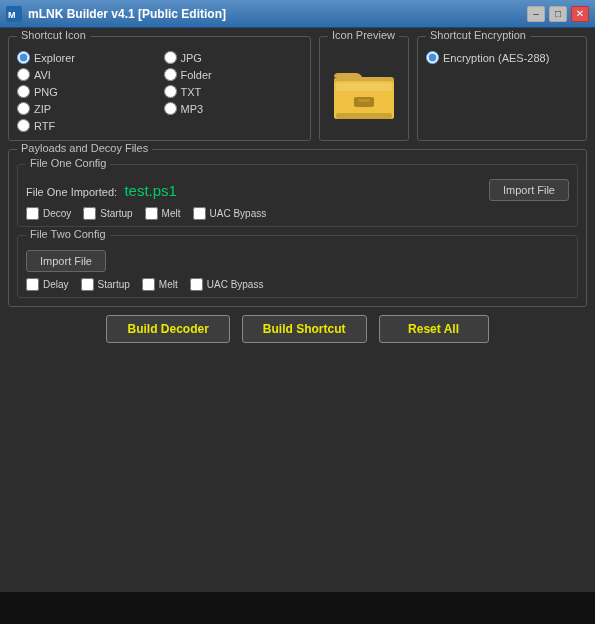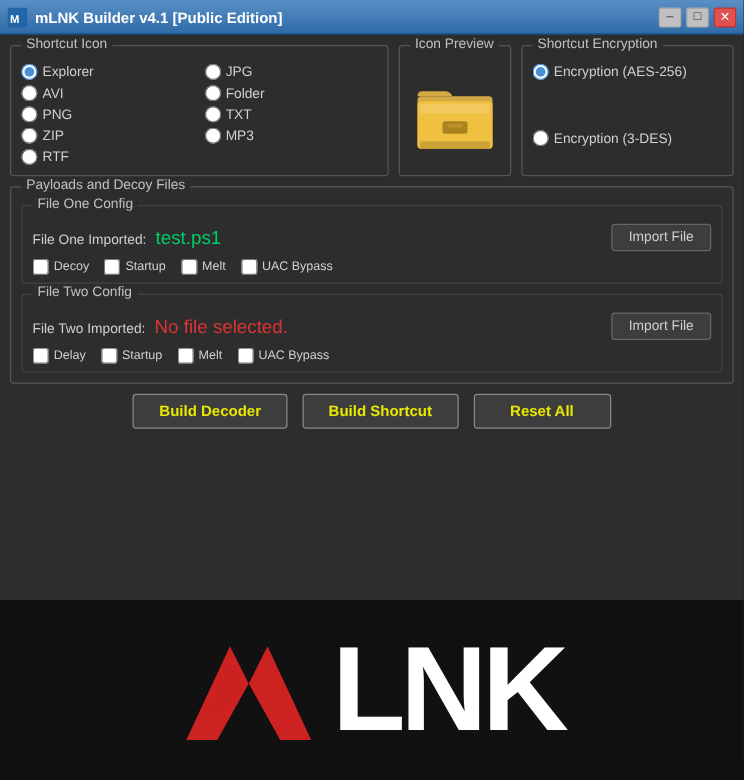--- a/index.html
+++ b/index.html
@@ -52,21 +52,21 @@
       align-items: center;
       justify-content: center;
       font-size: 10px;
       color: #333;
     }
     .tb-btn.close { background: #e05050; color: white; border-color: #c03030; }
 
     
     .main-area {
       background: #2d2d2d;
-      height: 452px;
+      height: 564px;
       padding: 8px;
     }
     .group-box-title {
       position: absolute;
       top: -8px;
       left: 8px;
       background: #2d2d2d;
       padding: 0 4px;
       font-size: 11px;
       color: #c0c0c0;
@@ -336,27 +336,23 @@
         <rect x="26" y="38" width="12" height="3" rx="1" fill="#c09030"></rect>
 
         <rect x="4" y="52" width="56" height="6" rx="2" fill="rgba(0,0,0,0.15)"></rect>
       </svg>
     </div>
 
     <div class="encryption-group">
       <span class="group-box-title">Shortcut Encryption</span>
       <label class="radio-item" style="margin-bottom:16px;">
         <input type="radio" name="encType" checked="" style="">
-        <span class="radio-label">Encryption (AES-256)</span>
+        <span class="radio-label">Encryption (AES-288)</span>
       </label>
       <br>
-      <label class="radio-item" style="margin-top:10px;">
-        <input type="radio" name="encType" style="">
-        <span class="radio-label">Encryption (3-DES)</span>
-      </label>
     </div>
 
   </div>
 
   <div class="payloads-group">
     <span class="group-box-title">Payloads and Decoy Files</span>
 
     <div class="file-config-group">
       <span class="group-box-title">File One Config</span>
       <div class="file-row">
@@ -382,24 +378,20 @@
         <label class="check-item">
           <input type="checkbox" style="">
           <span class="check-label">UAC Bypass</span>
         </label>
       </div>
     </div>
 
     <div class="file-config-group">
       <span class="group-box-title">File Two Config</span>
       <div class="file-row">
-        <div>
-          <span class="file-imported-label">File Two Imported:</span>
-          <span class="file-imported-value no-file">No file selected.</span>
-        </div>
         <button class="import-btn">Import File</button>
       </div>
       <div class="checkboxes-row">
         <label class="check-item">
           <input type="checkbox" style="">
           <span class="check-label">Delay</span>
         </label>
         <label class="check-item">
           <input type="checkbox" style="">
           <span class="check-label">Startup</span>

